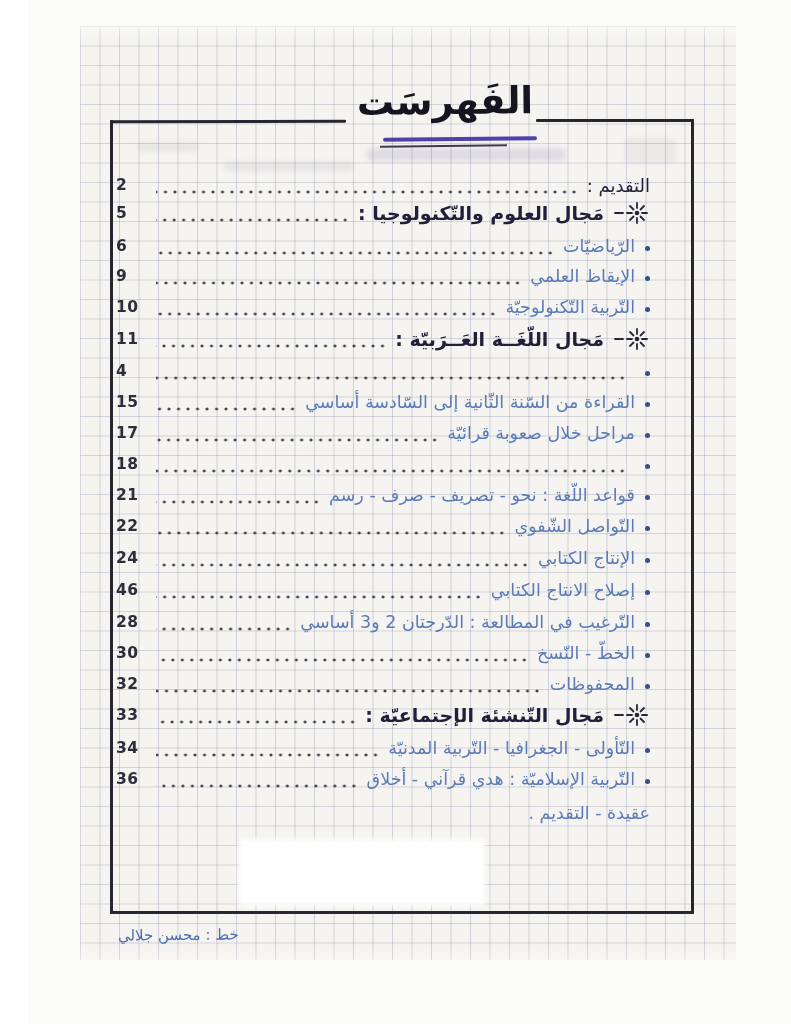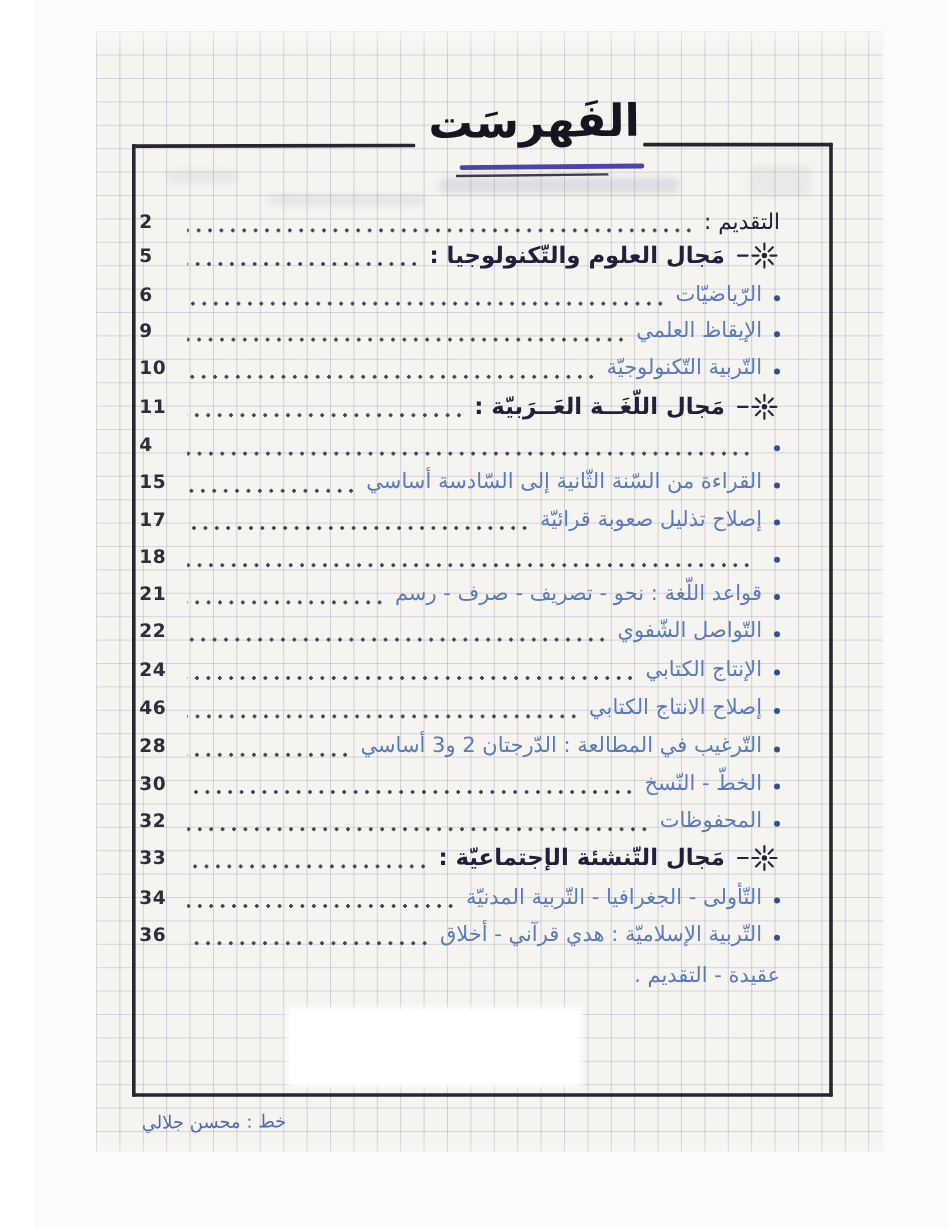--- a/index.html
+++ b/index.html
@@ -170,21 +170,21 @@
 
   <div class="row item" style="top:387px">
     <span class="bullet"></span>
     <span class="lbl">القراءة من السّنة الثّانية إلى السّادسة أساسي</span>
     <span class="leader"></span>
     <span class="pg">15</span>
   </div>
 
   <div class="row item" style="top:418px">
     <span class="bullet"></span>
-    <span class="lbl">إصلاح تذليل صعوبة قرائيّة</span>
+    <span class="lbl">مراحل خلال صعوبة قرائيّة</span>
     <span class="leader"></span>
     <span class="pg">17</span>
   </div>
 
   <div class="row item" style="top:449px">
     <span class="bullet"></span>
     <span class="leader"></span>
     <span class="pg">18</span>
   </div>
 

